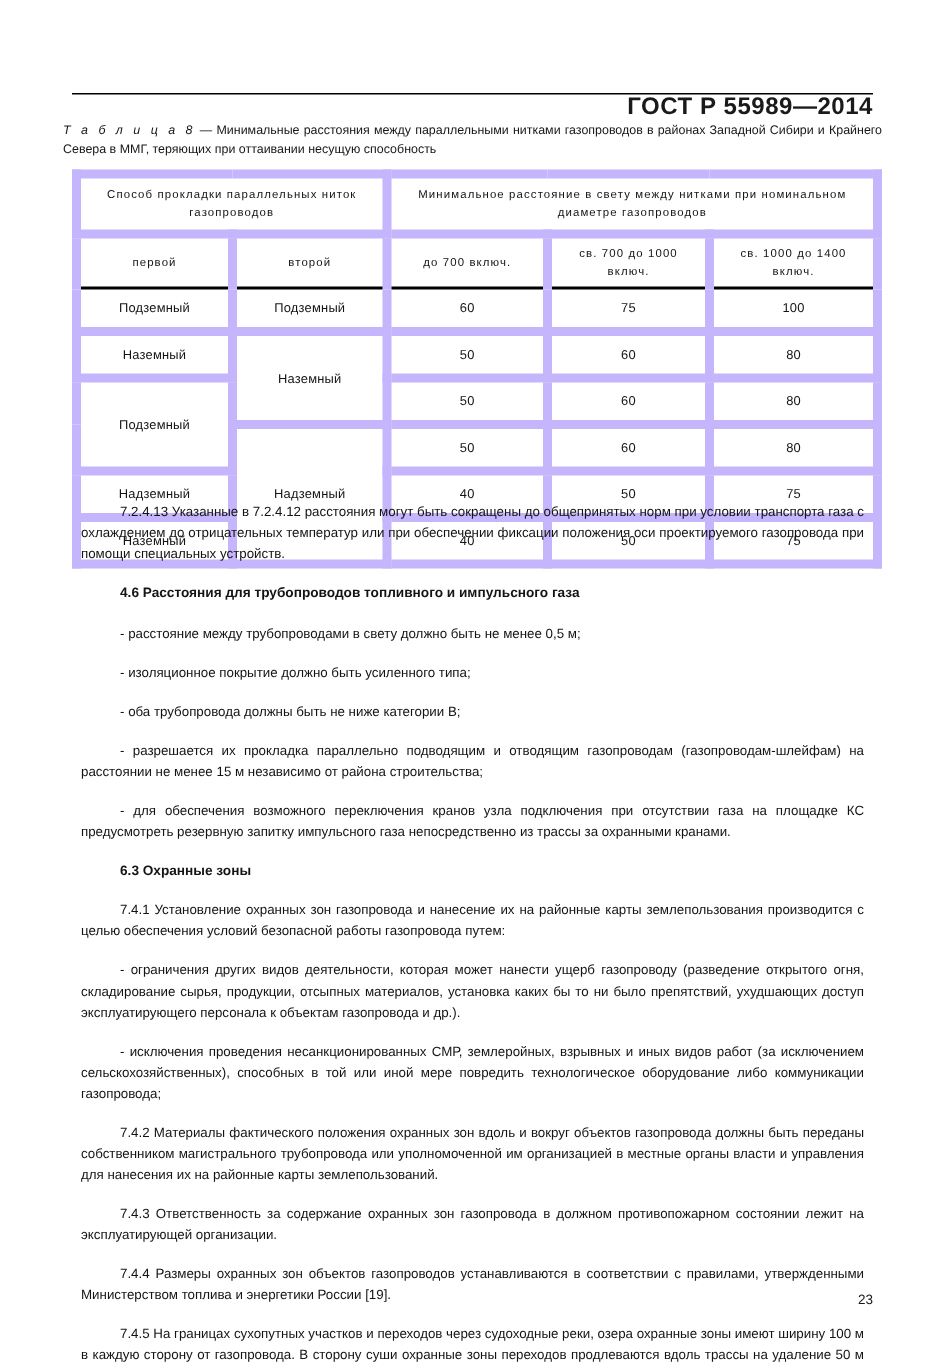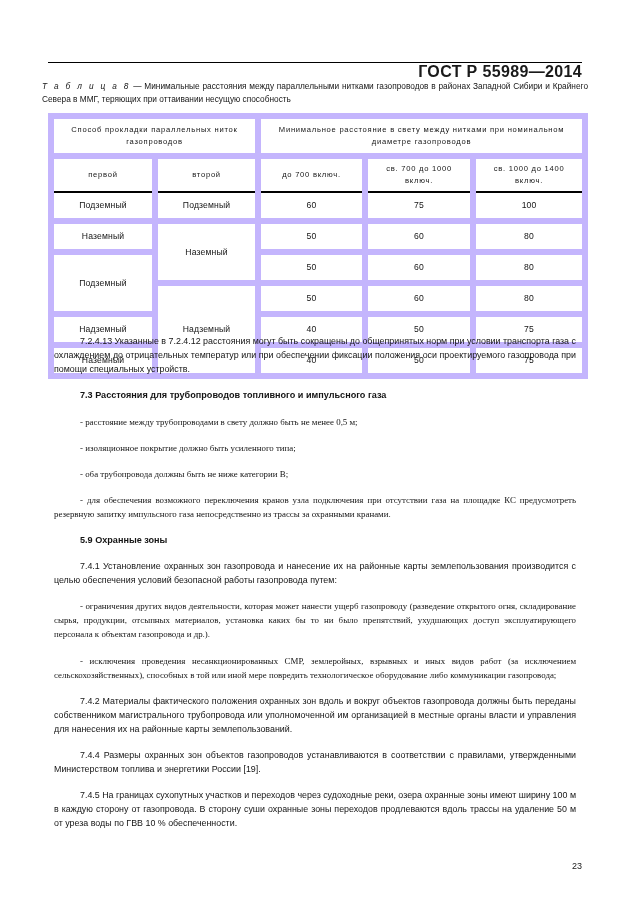--- a/index.html
+++ b/index.html
@@ -104,21 +104,21 @@
     position: absolute;
     left: 42px;
     width: 546px;
     font-size: 8.9px;
     line-height: 1.58;
     text-align: justify;
     color: #141414;
   }
   .body-text p { margin: 12px; }
   .p-indent { text-indent: 26px; }
-  .p-dash { text-indent: 26px; font-family: Liberation Serif, serif; }
+  .p-dash { text-indent: 26px; }
   .heading {
     font-weight: bold;
     text-indent: 26px;
     text-align: left;
     font-size: 9.1px;
   }
   .sp-before { margin-top: 9px !important; }
   .sp-small { margin-top: 7px !important; }
 
   
@@ -212,32 +212,34 @@
           <td class="body-cell num">75</td>
         </tr>
       </tbody>
     </table>
   </div>
 
   <div class="body-text" style="top:322px;">
 
     <p class="p-indent">7.2.4.13 Указанные в 7.2.4.12 расстояния могут быть сокращены до общепринятых норм при условии транспорта газа с охлаждением до отрицательных температур или при обеспечении фиксации положения оси проектируемого газопровода при помощи специальных устройств.</p>
 
-    <p class="heading sp-before">7.3 Расстояния для трубопроводов топливного и импульсного газа</p>
+    <p class="heading sp-before">4.6 Расстояния для трубопроводов топливного и импульсного газа</p>
 
     <p class="p-dash">- расстояние между трубопроводами в свету должно быть не менее 0,5 м;</p>
     <p class="p-dash">- изоляционное покрытие должно быть усиленного типа;</p>
     <p class="p-dash">- оба трубопровода должны быть не ниже категории В;</p>
+    <p class="p-dash">- разрешается их прокладка параллельно подводящим и отводящим газопроводам (газопроводам-шлейфам) на расстоянии не менее 15 м независимо от района строительства;</p>
     <p class="p-dash">- для обеспечения возможного переключения кранов узла подключения при отсутствии газа на площадке КС предусмотреть резервную запитку импульсного газа непосредственно из трассы за охранными кранами.</p>
 
-    <p class="heading sp-before">5.9 Охранные зоны</p>
+    <p class="heading sp-before">6.3 Охранные зоны</p>
 
     <p class="p-indent sp-small">7.4.1 Установление охранных зон газопровода и нанесение их на районные карты землепользования производится с целью обеспечения условий безопасной работы газопровода путем:</p>
     <p class="p-dash">- ограничения других видов деятельности, которая может нанести ущерб газопроводу (разведение открытого огня, складирование сырья, продукции, отсыпных материалов, установка каких бы то ни было препятствий, ухудшающих доступ эксплуатирующего персонала к объектам газопровода и др.).</p>
     <p class="p-dash">- исключения проведения несанкционированных СМР, землеройных, взрывных и иных видов работ (за исключением сельскохозяйственных), способных в той или иной мере повредить технологическое оборудование либо коммуникации газопровода;</p>
     <p class="p-indent">7.4.2 Материалы фактического положения охранных зон вдоль и вокруг объектов газопровода должны быть переданы собственником магистрального трубопровода или уполномоченной им организацией в местные органы власти и управления для нанесения их на районные карты землепользований.</p>
+    <p class="p-indent">7.4.3 Ответственность за содержание охранных зон газопровода в должном противопожарном состоянии лежит на эксплуатирующей организации.</p>
     <p class="p-indent">7.4.4 Размеры охранных зон объектов газопроводов устанавливаются в соответствии с правилами, утвержденными Министерством топлива и энергетики России [19].</p>
     <p class="p-indent">7.4.5 На границах сухопутных участков и переходов через судоходные реки, озера охранные зоны имеют ширину 100 м в каждую сторону от газопровода. В сторону суши охранные зоны переходов продлеваются вдоль трассы на удаление 50 м от уреза воды по ГВВ 10 % обеспеченности.</p>
   </div>
 
   <div class="page-number">23</div>
 
 </div>
 
 </body></html>

